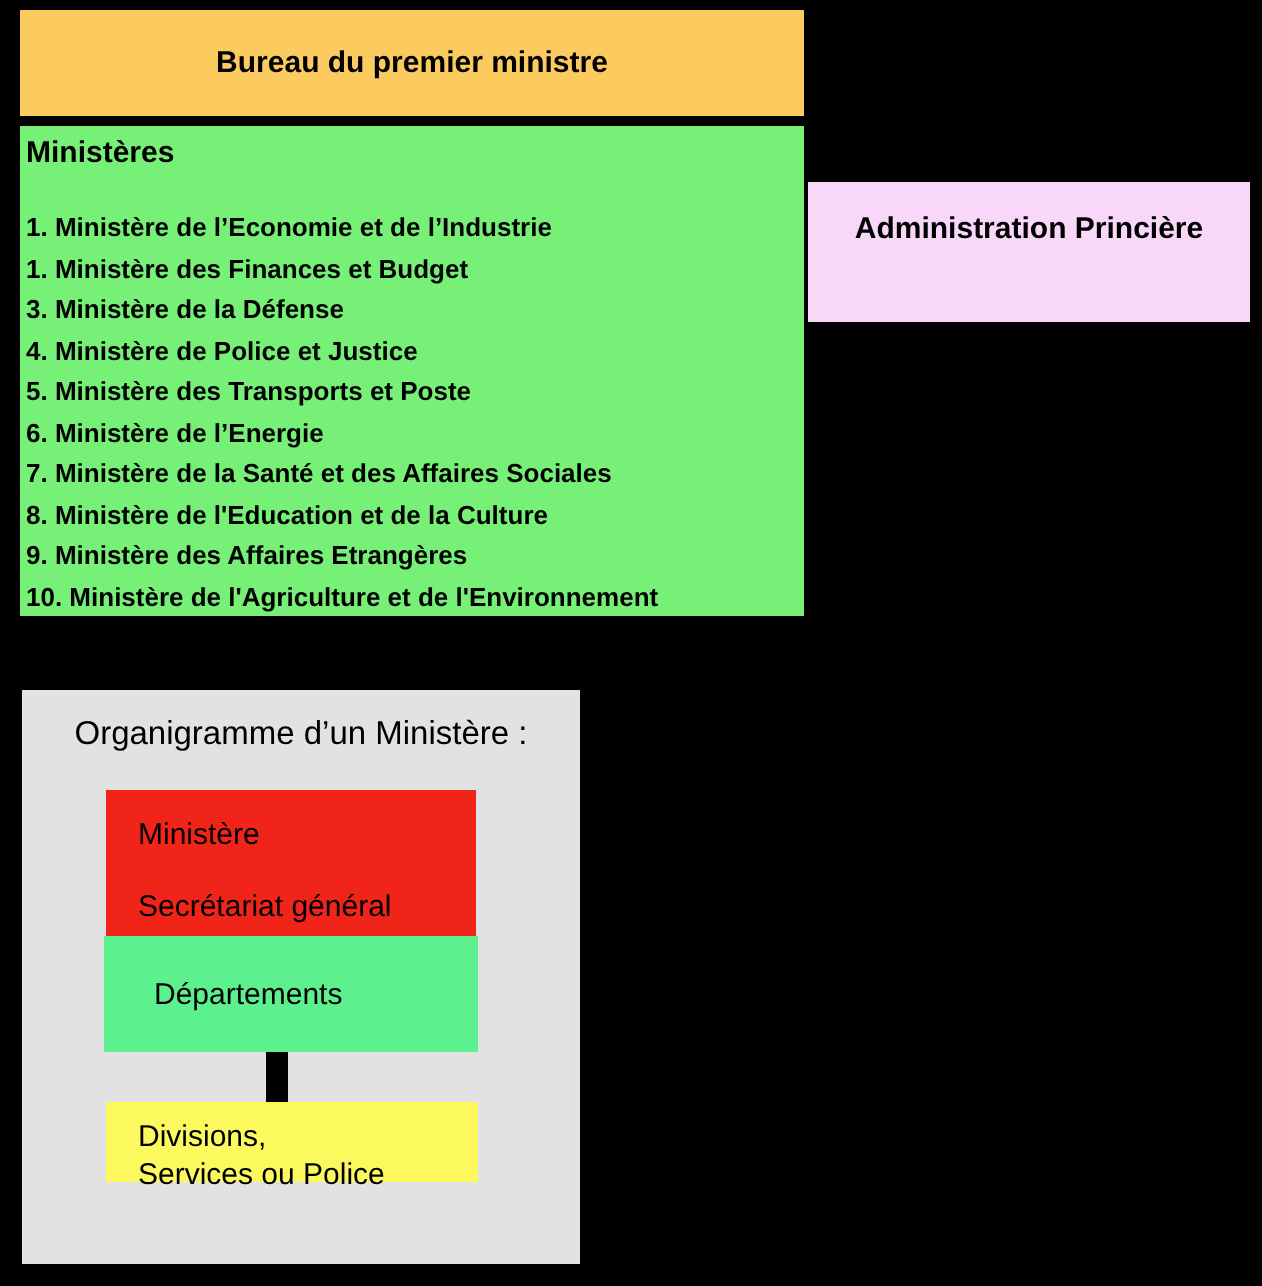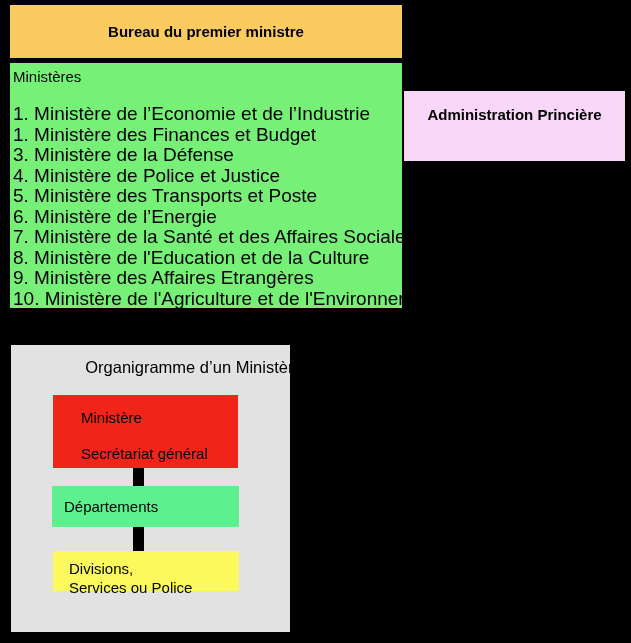--- a/index.html
+++ b/index.html
@@ -23,63 +23,63 @@
     display: flex; align-items: center; justify-content: center;
     font-weight: bold; font-size: 15px;
   }
 
   .ministries-box {
     left: 10px; top: 63px; width: 392px; height: 245px;
     background: var(--ministries-box, #77F077);
     padding: 4px 4px 0 3px;
   }
   .ministries-heading {
-    font-weight: normal; font-size: 15px; line-height: 20px;
+    font-weight: bold; font-size: 15px; line-height: 20px;
     margin-bottom: 17px;
   }
   .ministry-item {
-    font-size: 19px; line-height: 20.5px; white-space: nowrap;
+    font-size: 13px; line-height: 20.5px; white-space: nowrap; font-weight: bold;
   }
 
   .admin-box {
     left: 404px; top: 63px; width: 221px; height: 70px;
     background: var(--admin-box, #F8D7F8);
     display: flex; justify-content: center;
     padding-top: 15px;
     font-weight: bold; font-size: 15px; margin-top: 28px;
   }
 
   .organigramme-panel {
     left: 11px; top: 345px; width: 279px; height: 287px;
     background: var(--organigramme-panel, #E2E2E2);
   }
   .organigramme-title {
     position: absolute; left: 0; top: 13px; width: 100%;
-    text-align: center; font-size: 16.5px; padding-left: 48px;
+    text-align: center; font-size: 16.5px;
   }
   .connector {
     position: absolute; width: 11px;
     background: var(--connector, #000000);
   }
   .connector-1 { left: 122px; top: 121px; height: 22px; }
   .connector-2 { left: 122px; top: 181px; height: 26px; }
 
   .ministere-box {
     left: 42px; top: 50px; width: 185px; height: 73px;
     background: var(--ministere-box, #F02418);
-    padding: 13px 8px 0 28px;
+    padding: 13px 8px 0 16px;
     font-size: 15px; line-height: 19px;
   }
   .ministere-box .line2 { margin-top: 17px; }
 
   .departements-box {
-    left: 41px; top: 141px; width: 187px; height: 41px;
+    left: 41px; top: 123px; width: 187px; height: 58px;
     background: var(--departements-box, #5CF08E);
     display: flex; align-items: center;
-    padding-left: 12px;
+    padding-left: 25px;
     font-size: 15px;
   }
 
   .divisions-box {
     left: 42px; top: 206px; width: 186px; height: 40px;
     background: var(--divisions-box, #FBF95E);
     padding: 8px 8px 0 16px;
     font-size: 15px; line-height: 19px;
   }
 </style>

